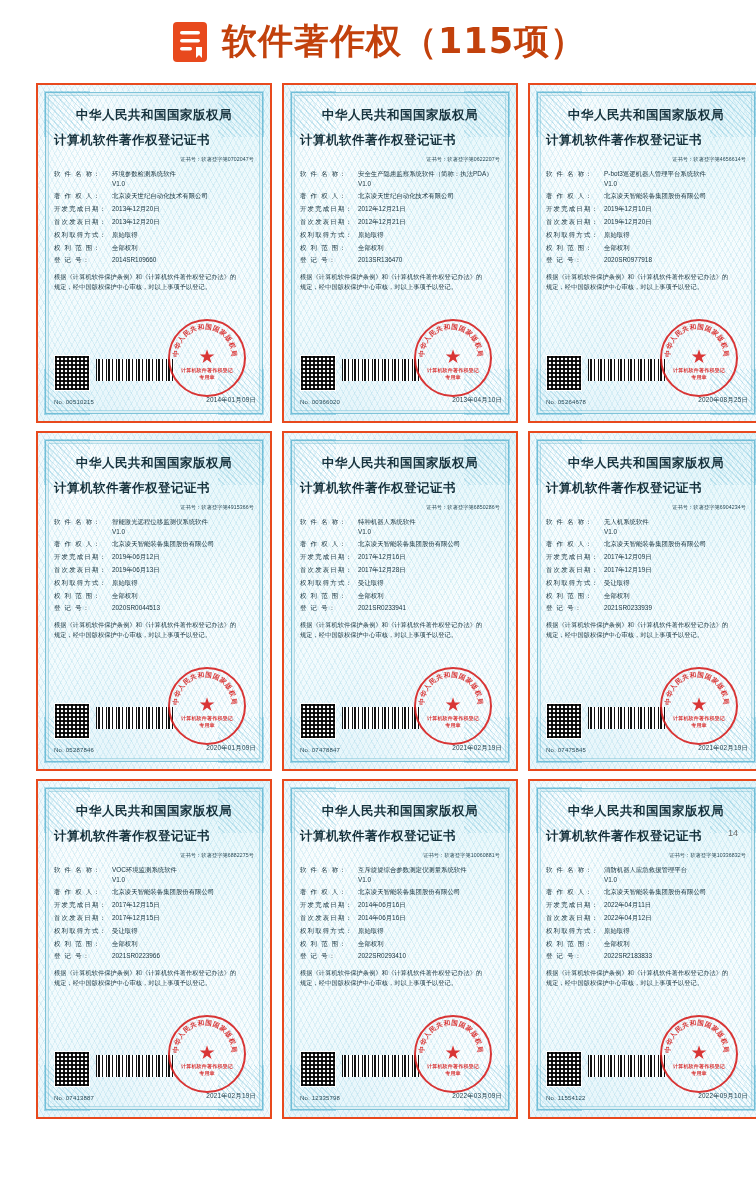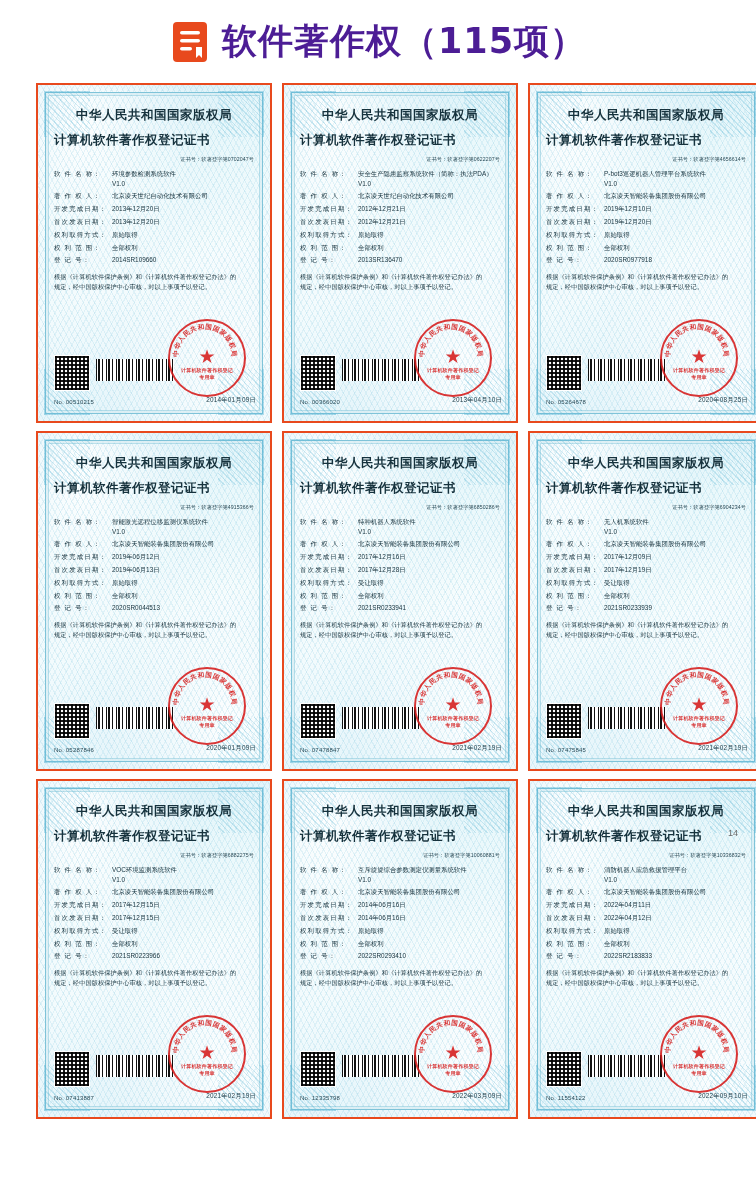--- a/index.html
+++ b/index.html
@@ -26,21 +26,21 @@
     padding:18px 0 16px 0;
   }
   .header .doc-icon{
     width:40px;height:44px;
     flex:0 0 auto;
     position:relative;
   }
   .header .title{
     font-size:35px;
     font-weight:bold;
-    color:#4c1d95;
+    color:#c2410c;
     letter-spacing:1px;
     font-family:"DejaVu Sans","Liberation Sans",sans-serif;
     white-space:nowrap;
   }
 
   
   .grid{
     display:grid;
     grid-template-columns:repeat(3, 236px);
     gap:8px 10px;

